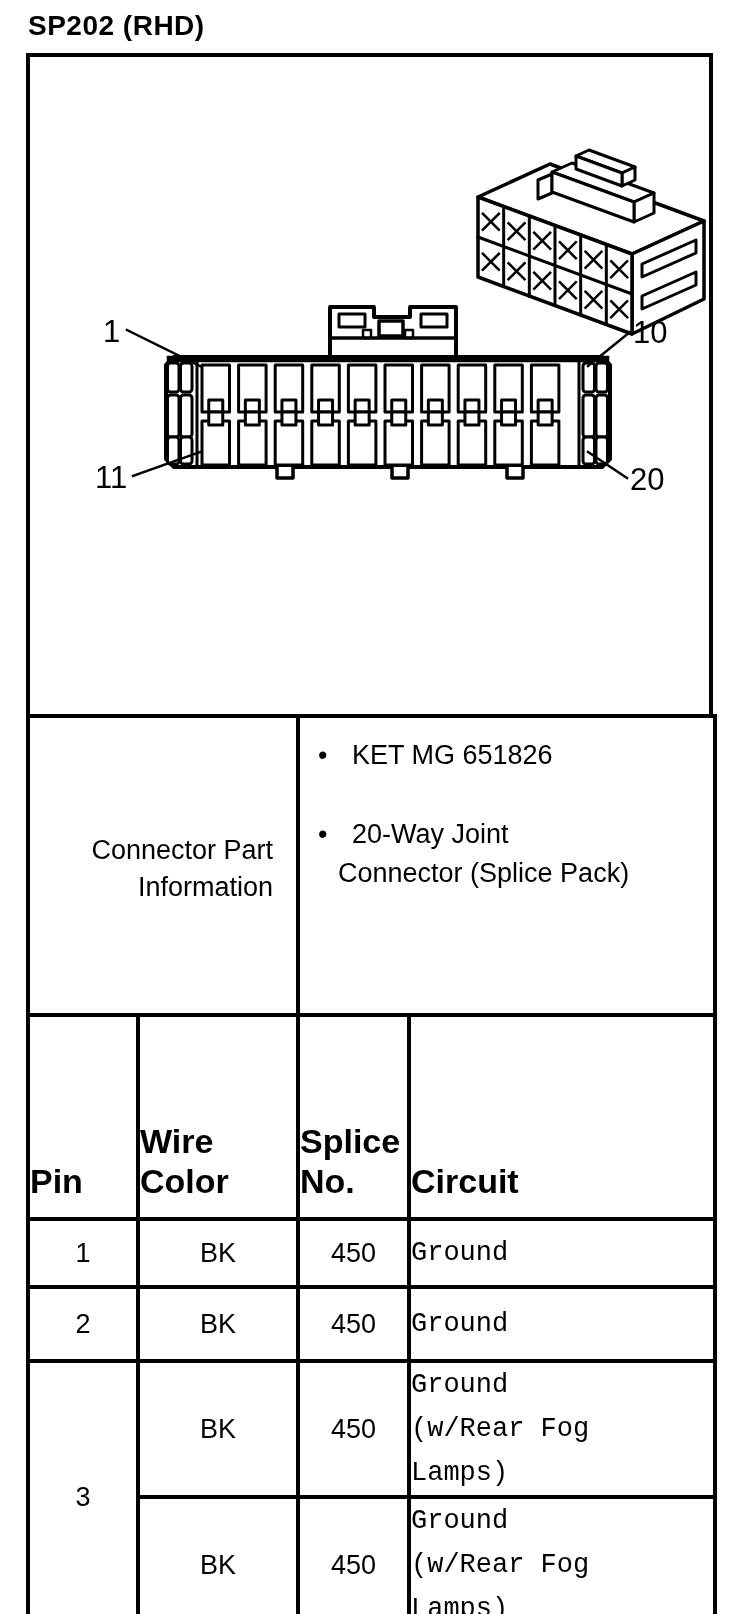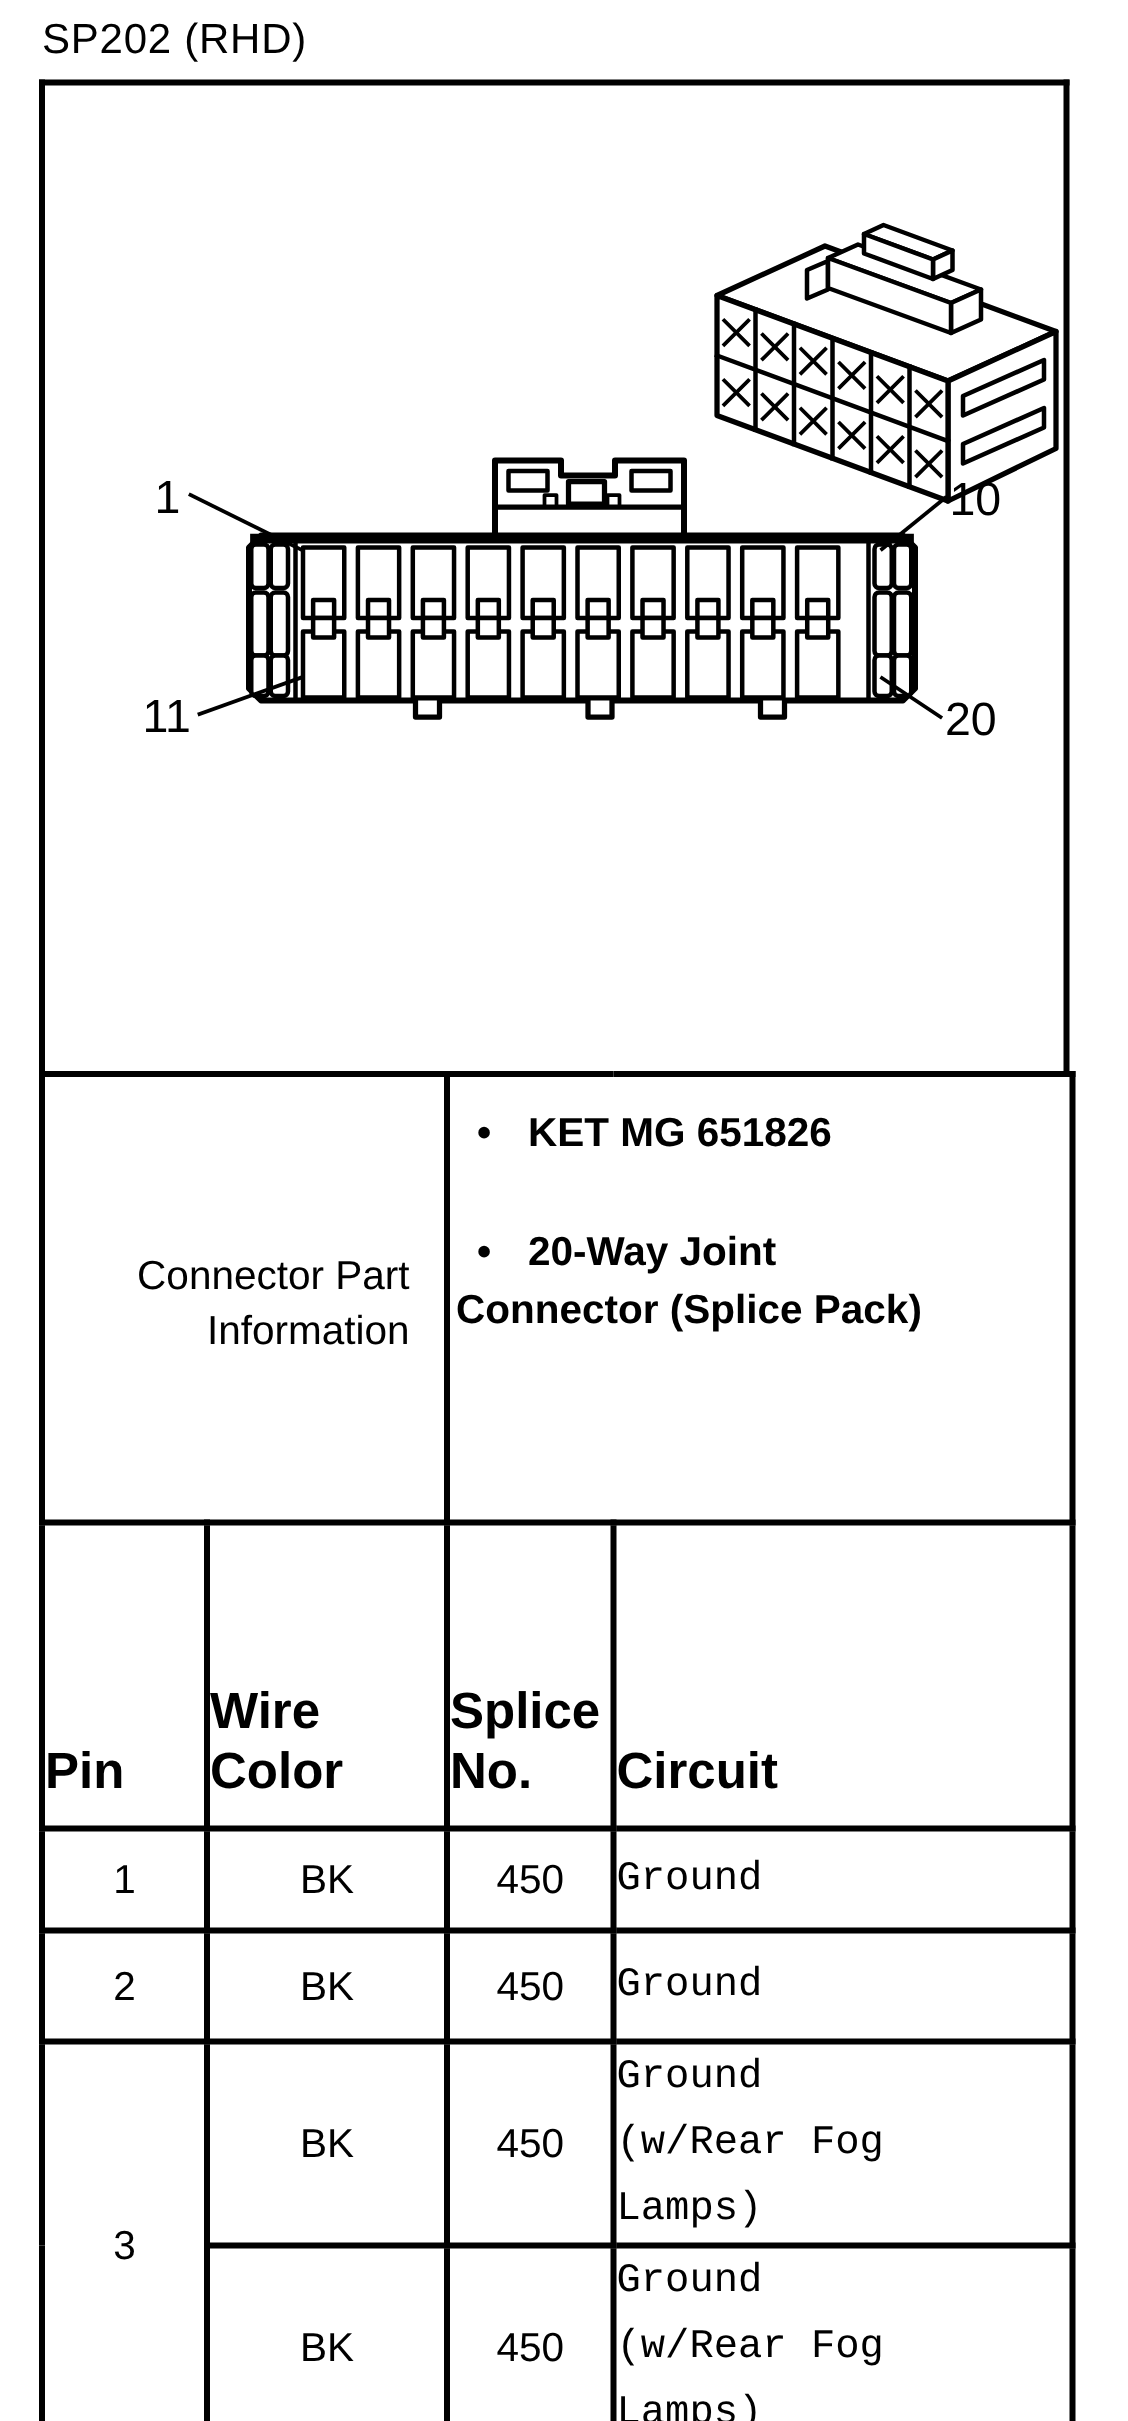--- a/index.html
+++ b/index.html
@@ -3,43 +3,43 @@
 <meta charset="utf-8">
 <style>
   html,body{margin:0;padding:0;}
   body{
     width:752px;height:1614px;background:#ffffff;color:#000;
     font-family:"Liberation Sans", sans-serif;
     position:relative;overflow:hidden;
   }
   .page-title{
     position:absolute;top:10px;left:28px;margin:0;
-    font-size:28px;font-weight:normal;letter-spacing:.5px;
+    font-size:28px;font-weight:bold;letter-spacing:.5px;
   }
   .content{position:absolute;top:53px;left:26px;width:687px;}
   .figure-box{
     box-sizing:border-box;width:687px;height:661px;
     border:4px solid #000;border-bottom:none;background:#fff;
   }
   .figure-box svg{display:block;}
   table.spec{
     border-collapse:collapse;table-layout:fixed;width:687px;
   }
   table.spec td{
     border:4px solid #000;padding:0;overflow:hidden;
     font-size:27px;
   }
   td.partinfo-label{text-align:right;vertical-align:middle;font-weight:normal;}
   .partinfo-label .lbl{width:220px;margin:6px auto 0 auto;line-height:37px;}
-  td.partinfo-bullets{vertical-align:top;font-weight:bold;}
+  td.partinfo-bullets{vertical-align:top;font-weight:normal;}
   .bullets{padding:22px 6px 0 4px;}
   .bline{line-height:31px;white-space:nowrap;}
   .bline .bullet{display:inline-block;width:34px;padding-left:14px;box-sizing:content-box;}
   .bline2{margin-top:48px;}
-  .wrapline{line-height:31px;margin-top:8px;}
+  .wrapline{line-height:31px;margin-top:8px;margin-left:34px;}
   tr.hdr td{
     vertical-align:bottom;font-weight:bold;
     font-size:34px;line-height:40px;padding-bottom:16px;
   }
   tr.r td{vertical-align:middle;}
   td.c{text-align:center;}
   td.f{text-align:left;padding-left:18px;font-family:Liberation Mono, monospace;}
   .fw{max-width:215px;line-height:44px;}
   tr.pr295 td{height:295px;}
   tr.hdr td{height:184px;}

